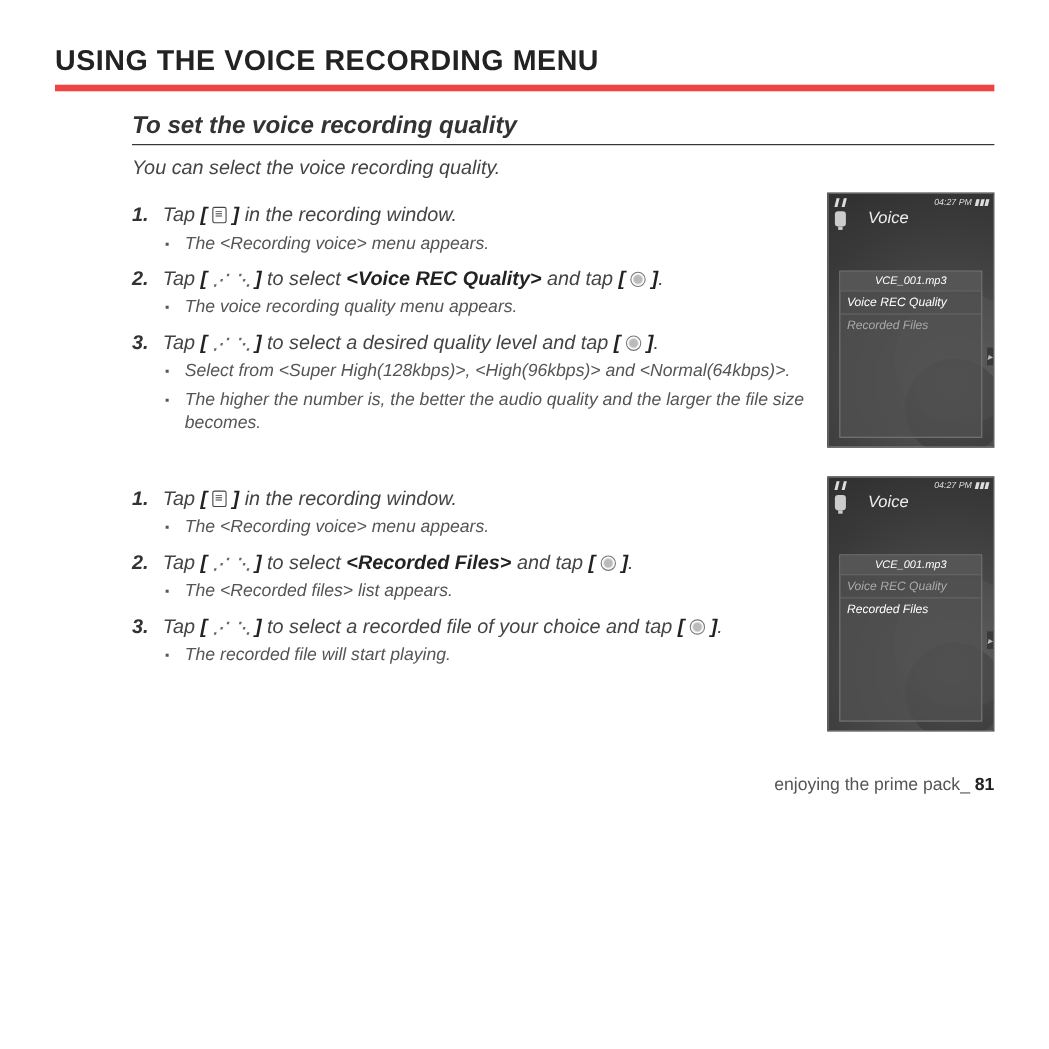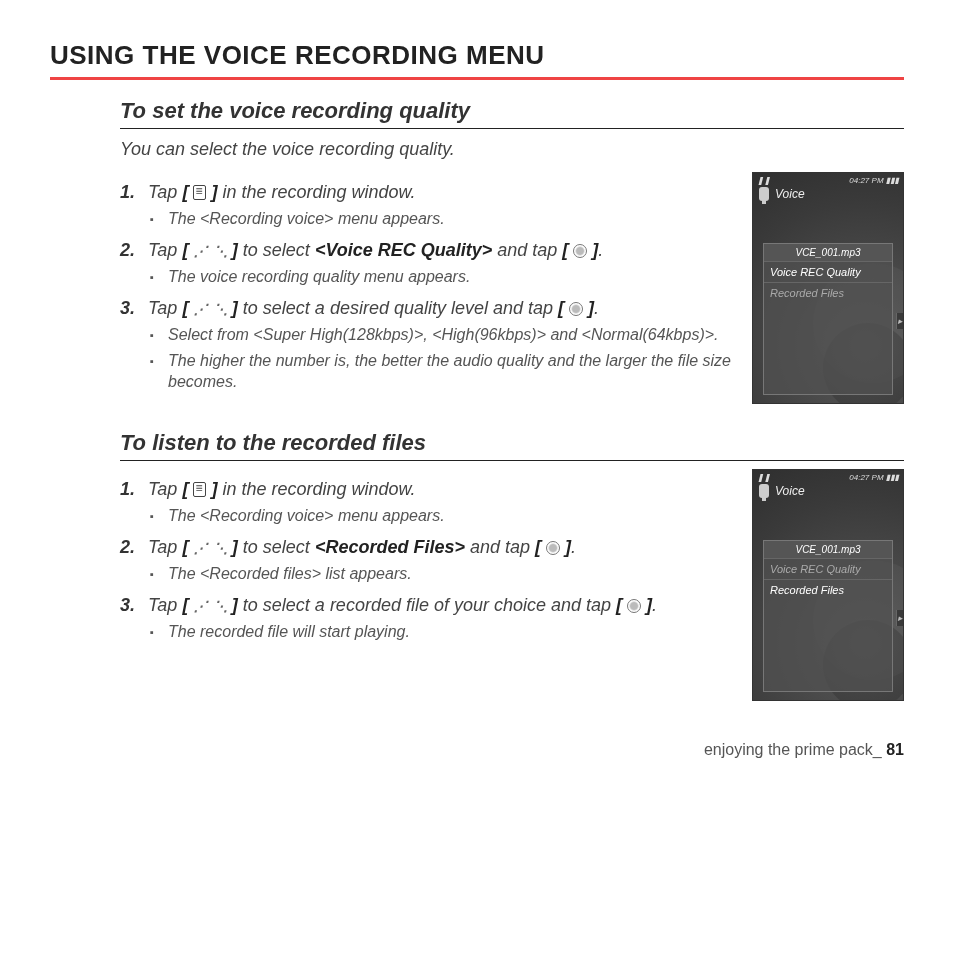--- a/index.html
+++ b/index.html
@@ -9,21 +9,21 @@
     padding: 40px 50px 30px 50px;
     width: 954px;
     box-sizing: border-box;
     background: #fff;
   }
   h1 {
     font-size: 26px;
     font-weight: bold;
     margin: 0 0 6px 0;
     padding-bottom: 6px;
-    border-bottom: 3px solid #ef4444;
+    border-bottom: 6px solid #ef4444;
     letter-spacing: 0.5px;
   }
   .section {
     margin-left: 70px;
     margin-top: 18px;
     font-style: italic;
   }
   h2 {
     font-size: 22px;
     font-weight: bold;
@@ -130,23 +130,23 @@
   .dev-status {
     display: flex;
     justify-content: space-between;
     padding: 3px 4px 0 4px;
     font-size: 8px;
     color: #ddd;
   }
   .dev-head {
     display: flex;
     align-items: center;
-    gap: 6px;
+    gap: 20px;
     padding: 2px 6px 6px 6px;
-    font-size: 12px;
+    font-size: 15px;
     color: #eee;
   }
   .mic {
     width: 10px; height: 14px;
     background: #ccc;
     border-radius: 3px;
     position: relative;
   }
   .mic::after{
     content:"";
@@ -264,21 +264,20 @@
         <div class="dev-menu-title">VCE_001.mp3</div>
         <div class="dev-menu-item bright">Voice REC Quality</div>
         <div class="dev-menu-item dim">Recorded Files</div>
       </div>
       <div class="dev-right-tab">▸</div>
     </div>
   </div>
 </div>
 
 <div class="section" style="margin-top:26px;">
-  <h2>To listen to the recorded files</h2>
   <div class="row">
     <ol class="steps">
 
       <li>
         <span>Tap </span><b>[ <span class="icon icon-menu"></span> ]</b>
         <span>in the recording window.</span>
         <ul class="sub">
           <li>The &lt;Recording voice&gt; menu appears.</li>
         </ul>
       </li>

